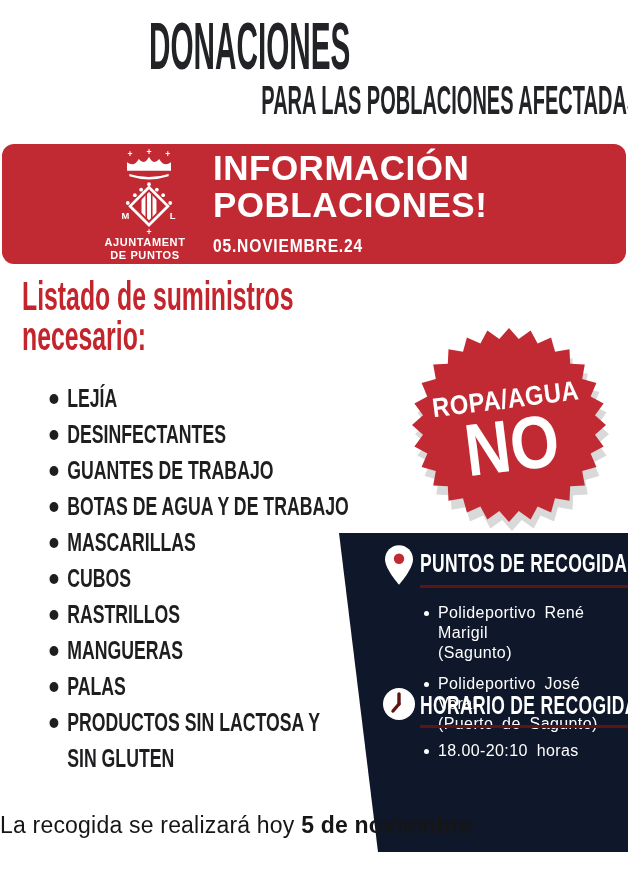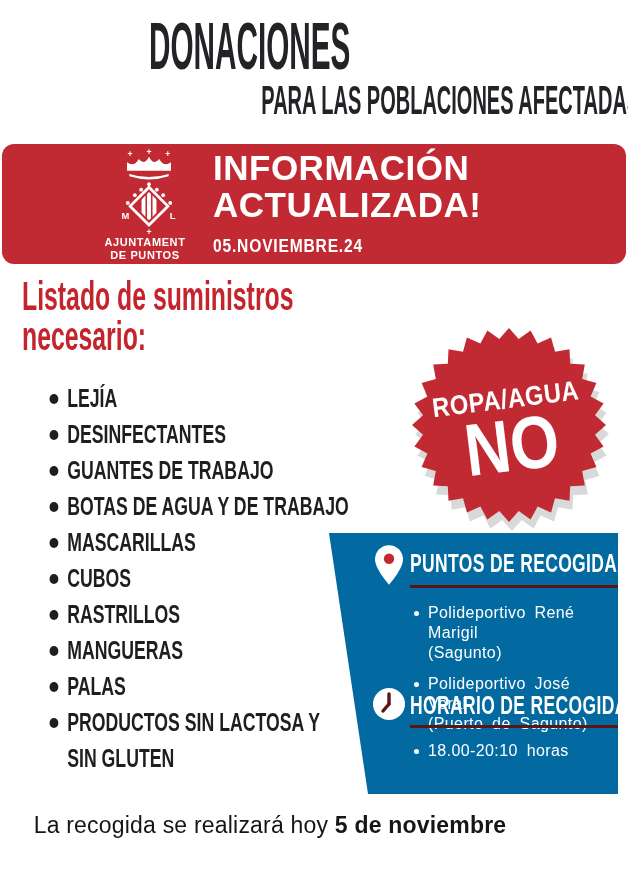--- a/index.html
+++ b/index.html
@@ -43,21 +43,21 @@
   .badge-text{position:absolute;left:390px;top:306px;width:238px;height:238px;
         display:flex;flex-direction:column;align-items:center;justify-content:center;
         padding-top:10px;box-sizing:border-box;
         transform:rotate(-7deg);color:#ffffff;text-align:center;}
   .badge-line1{font-size:27px;font-weight:700;letter-spacing:0.5px;white-space:nowrap;
         display:inline-block;transform:scaleX(0.88);}
   .badge-line2{font-size:74px;font-weight:800;line-height:62px;white-space:nowrap;
         display:inline-block;transform:scaleX(0.85);}
 
   
-  .panel{position:absolute;left:320px;top:533px;width:298px;height:261px;background:#0369a1;
+  .panel{position:absolute;left:330px;top:533px;width:298px;height:319px;background:#0f172a;
          clip-path:polygon(9px 0%,100% 0%,100% 100%,48px 100%);}
   .panel .sec-head{position:absolute;color:#ffffff;font-size:25px;font-weight:700;white-space:nowrap;
          transform:scaleX(0.70);transform-origin:left top;letter-spacing:0.5px;}
   .panel .underline{position:absolute;height:3px;background:#5d1412;}
   .panel .p-items{position:absolute;margin:8px;padding:0;list-style:none;color:#ffffff;
          font-size:16px;line-height:20px;letter-spacing:0.4px;word-spacing:4px;}
   .panel .p-items li{display:flex;margin-bottom:11px;}
   .panel .p-items .pdot{flex:0 0 16px;position:relative;}
   .panel .p-items .pdot::after{content:"";position:absolute;left:2px;top:8px;width:5px;height:5px;
          border-radius:50%;background:#ffffff;}
@@ -65,21 +65,21 @@
   .pin-svg{position:absolute;left:55px;top:12px;width:28px;height:40px;}
   .clock-svg{position:absolute;left:52px;top:154px;width:34px;height:34px;}
   .head1{left:90px;top:16px;}
   .ul1{left:90px;top:52px;width:208px;}
   .items1{left:84px;top:62px;}
   .head2{left:90px;top:158px;}
   .ul2{left:90px;top:192px;width:208px;}
   .items2{left:84px;top:200px;}
 
   
-  .footer{position:absolute;left:0;top:812px;width:540px;text-align:center;
+  .footer{position:absolute;left:0;top:812px;width:540px;
           font-size:23px;color:#161616;letter-spacing:0.2px;}
   .footer b{font-weight:700;}
 </style>
 </head>
 <body>
 
 <div class="poster">
 
   <div class="title"><span class="cond">DONACIONES</span></div>
   <div class="subtitle"><span class="cond">PARA LAS POBLACIONES AFECTADAS POR LA DANA</span></div>
@@ -112,21 +112,21 @@
         <text x="90" y="90" font-size="12" text-anchor="middle" font-weight="bold">L</text>
         <text x="60" y="111" font-size="11" text-anchor="middle" font-weight="bold">+</text>
       </g>
     </svg>
     <div class="org">
       <div>AJUNTAMENT</div>
       <div>DE PUNTOS</div>
     </div>
     <div class="banner-text">
       <div class="headline">INFORMACIÓN</div>
-      <div class="headline">ACTUALIZADA!</div>
+      <div class="headline">POBLACIONES!</div>
       <div><span class="banner-date">05.NOVIEMBRE.24</span></div>
     </div>
   </div>
 
   <div class="supplies-heading">Listado de suministros necesario:</div>
 
   <ul class="supplies-list">
     <li>
         <span class="dot"></span>
         <span class="itx">LEJÍA</span>

